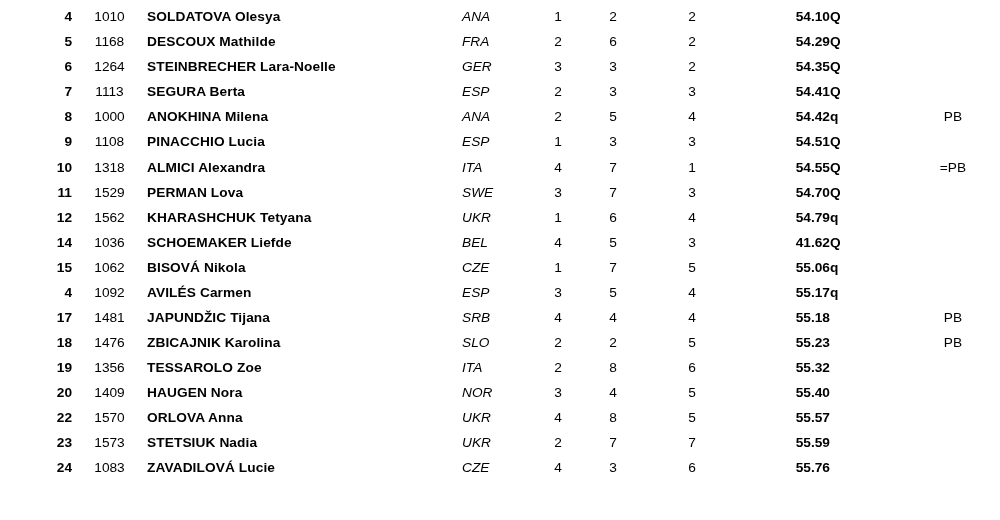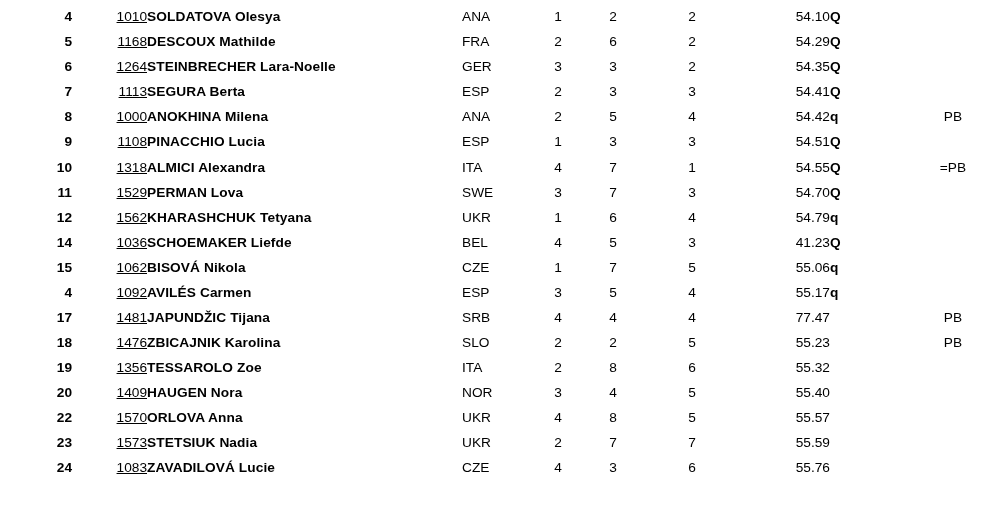--- a/index.html
+++ b/index.html
@@ -24,25 +24,25 @@
     height: 25.09px;
     padding: 0;
     font-family: "Liberation Sans", sans-serif;
     font-size: 13.7px;
     color: #000000;
     white-space: nowrap;
     overflow: visible;
     vertical-align: middle;
   }
   td.c-rank   { text-align: right; font-weight: bold; }
-  td.c-bib    { text-align: right; text-decoration: underline; }
+  td.c-bib    { text-align: center; }
   td.c-name   { text-align: left; padding-left: 15px; font-weight: bold; letter-spacing: 0.1px; }
-  td.c-nat    { text-align: left; padding-left: 6px; }
+  td.c-nat    { text-align: left; padding-left: 6px; font-style: italic; }
   td.c-n1, td.c-n2, td.c-n3 { text-align: center; }
-  td.c-time   { text-align: right; font-weight: normal; }
+  td.c-time   { text-align: right; font-weight: bold; }
   td.c-qual   { text-align: left; padding-left: 54px; font-weight: bold; }
   td.c-remark { text-align: center; padding-left: 6px; }
 </style>
 </head>
 <body>
 
 <div id="page">
   <table class="results">
     <colgroup>
       <col style="width:72px">
@@ -166,21 +166,21 @@
     <td class="c-remark"></td>
   </tr>
         <tr>
     <td class="c-rank">14</td>
     <td class="c-bib">1036</td>
     <td class="c-name">SCHOEMAKER Liefde</td>
     <td class="c-nat">BEL</td>
     <td class="c-n1">4</td>
     <td class="c-n2">5</td>
     <td class="c-n3">3</td>
-    <td class="c-time">41.23</td>
+    <td class="c-time">41.62</td>
     <td class="c-qual">Q</td>
     <td class="c-remark"></td>
   </tr>
         <tr>
     <td class="c-rank">15</td>
     <td class="c-bib">1062</td>
     <td class="c-name">BISOVÁ Nikola</td>
     <td class="c-nat">CZE</td>
     <td class="c-n1">1</td>
     <td class="c-n2">7</td>
@@ -202,21 +202,21 @@
     <td class="c-remark"></td>
   </tr>
         <tr>
     <td class="c-rank">17</td>
     <td class="c-bib">1481</td>
     <td class="c-name">JAPUNDŽIC Tijana</td>
     <td class="c-nat">SRB</td>
     <td class="c-n1">4</td>
     <td class="c-n2">4</td>
     <td class="c-n3">4</td>
-    <td class="c-time">77.47</td>
+    <td class="c-time">55.18</td>
     <td class="c-qual"></td>
     <td class="c-remark">PB</td>
   </tr>
         <tr>
     <td class="c-rank">18</td>
     <td class="c-bib">1476</td>
     <td class="c-name">ZBICAJNIK Karolina</td>
     <td class="c-nat">SLO</td>
     <td class="c-n1">2</td>
     <td class="c-n2">2</td>

